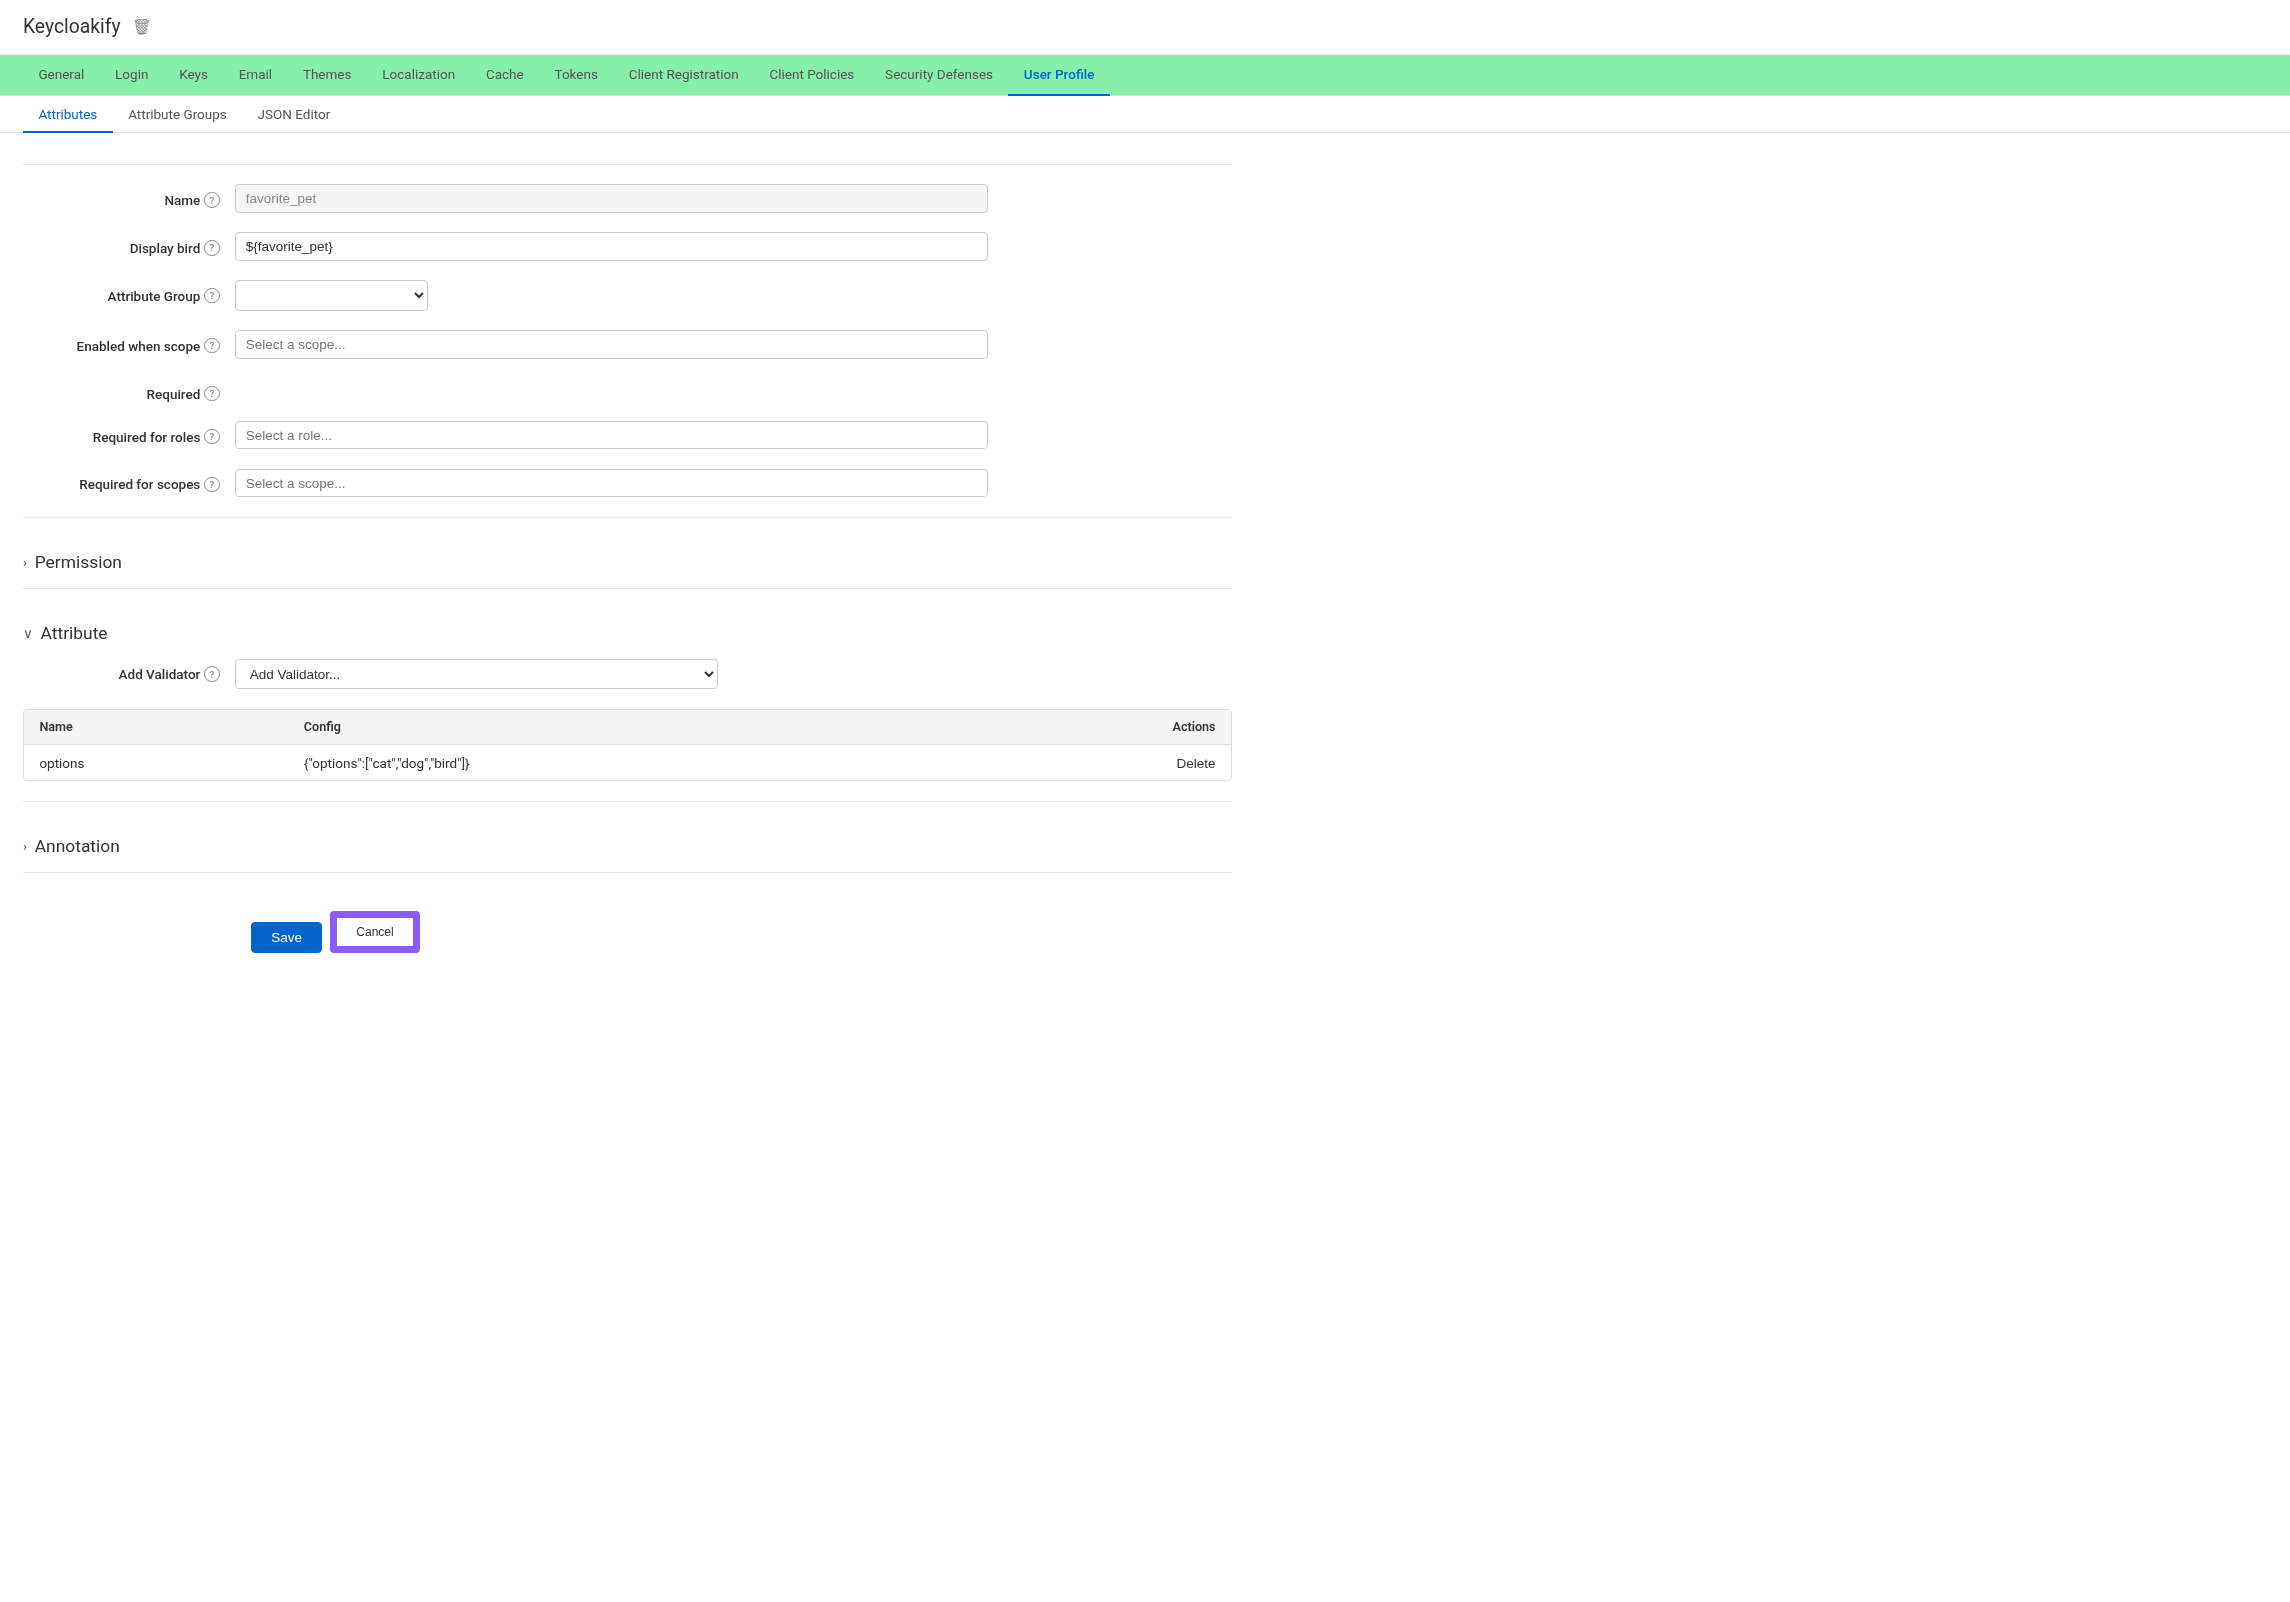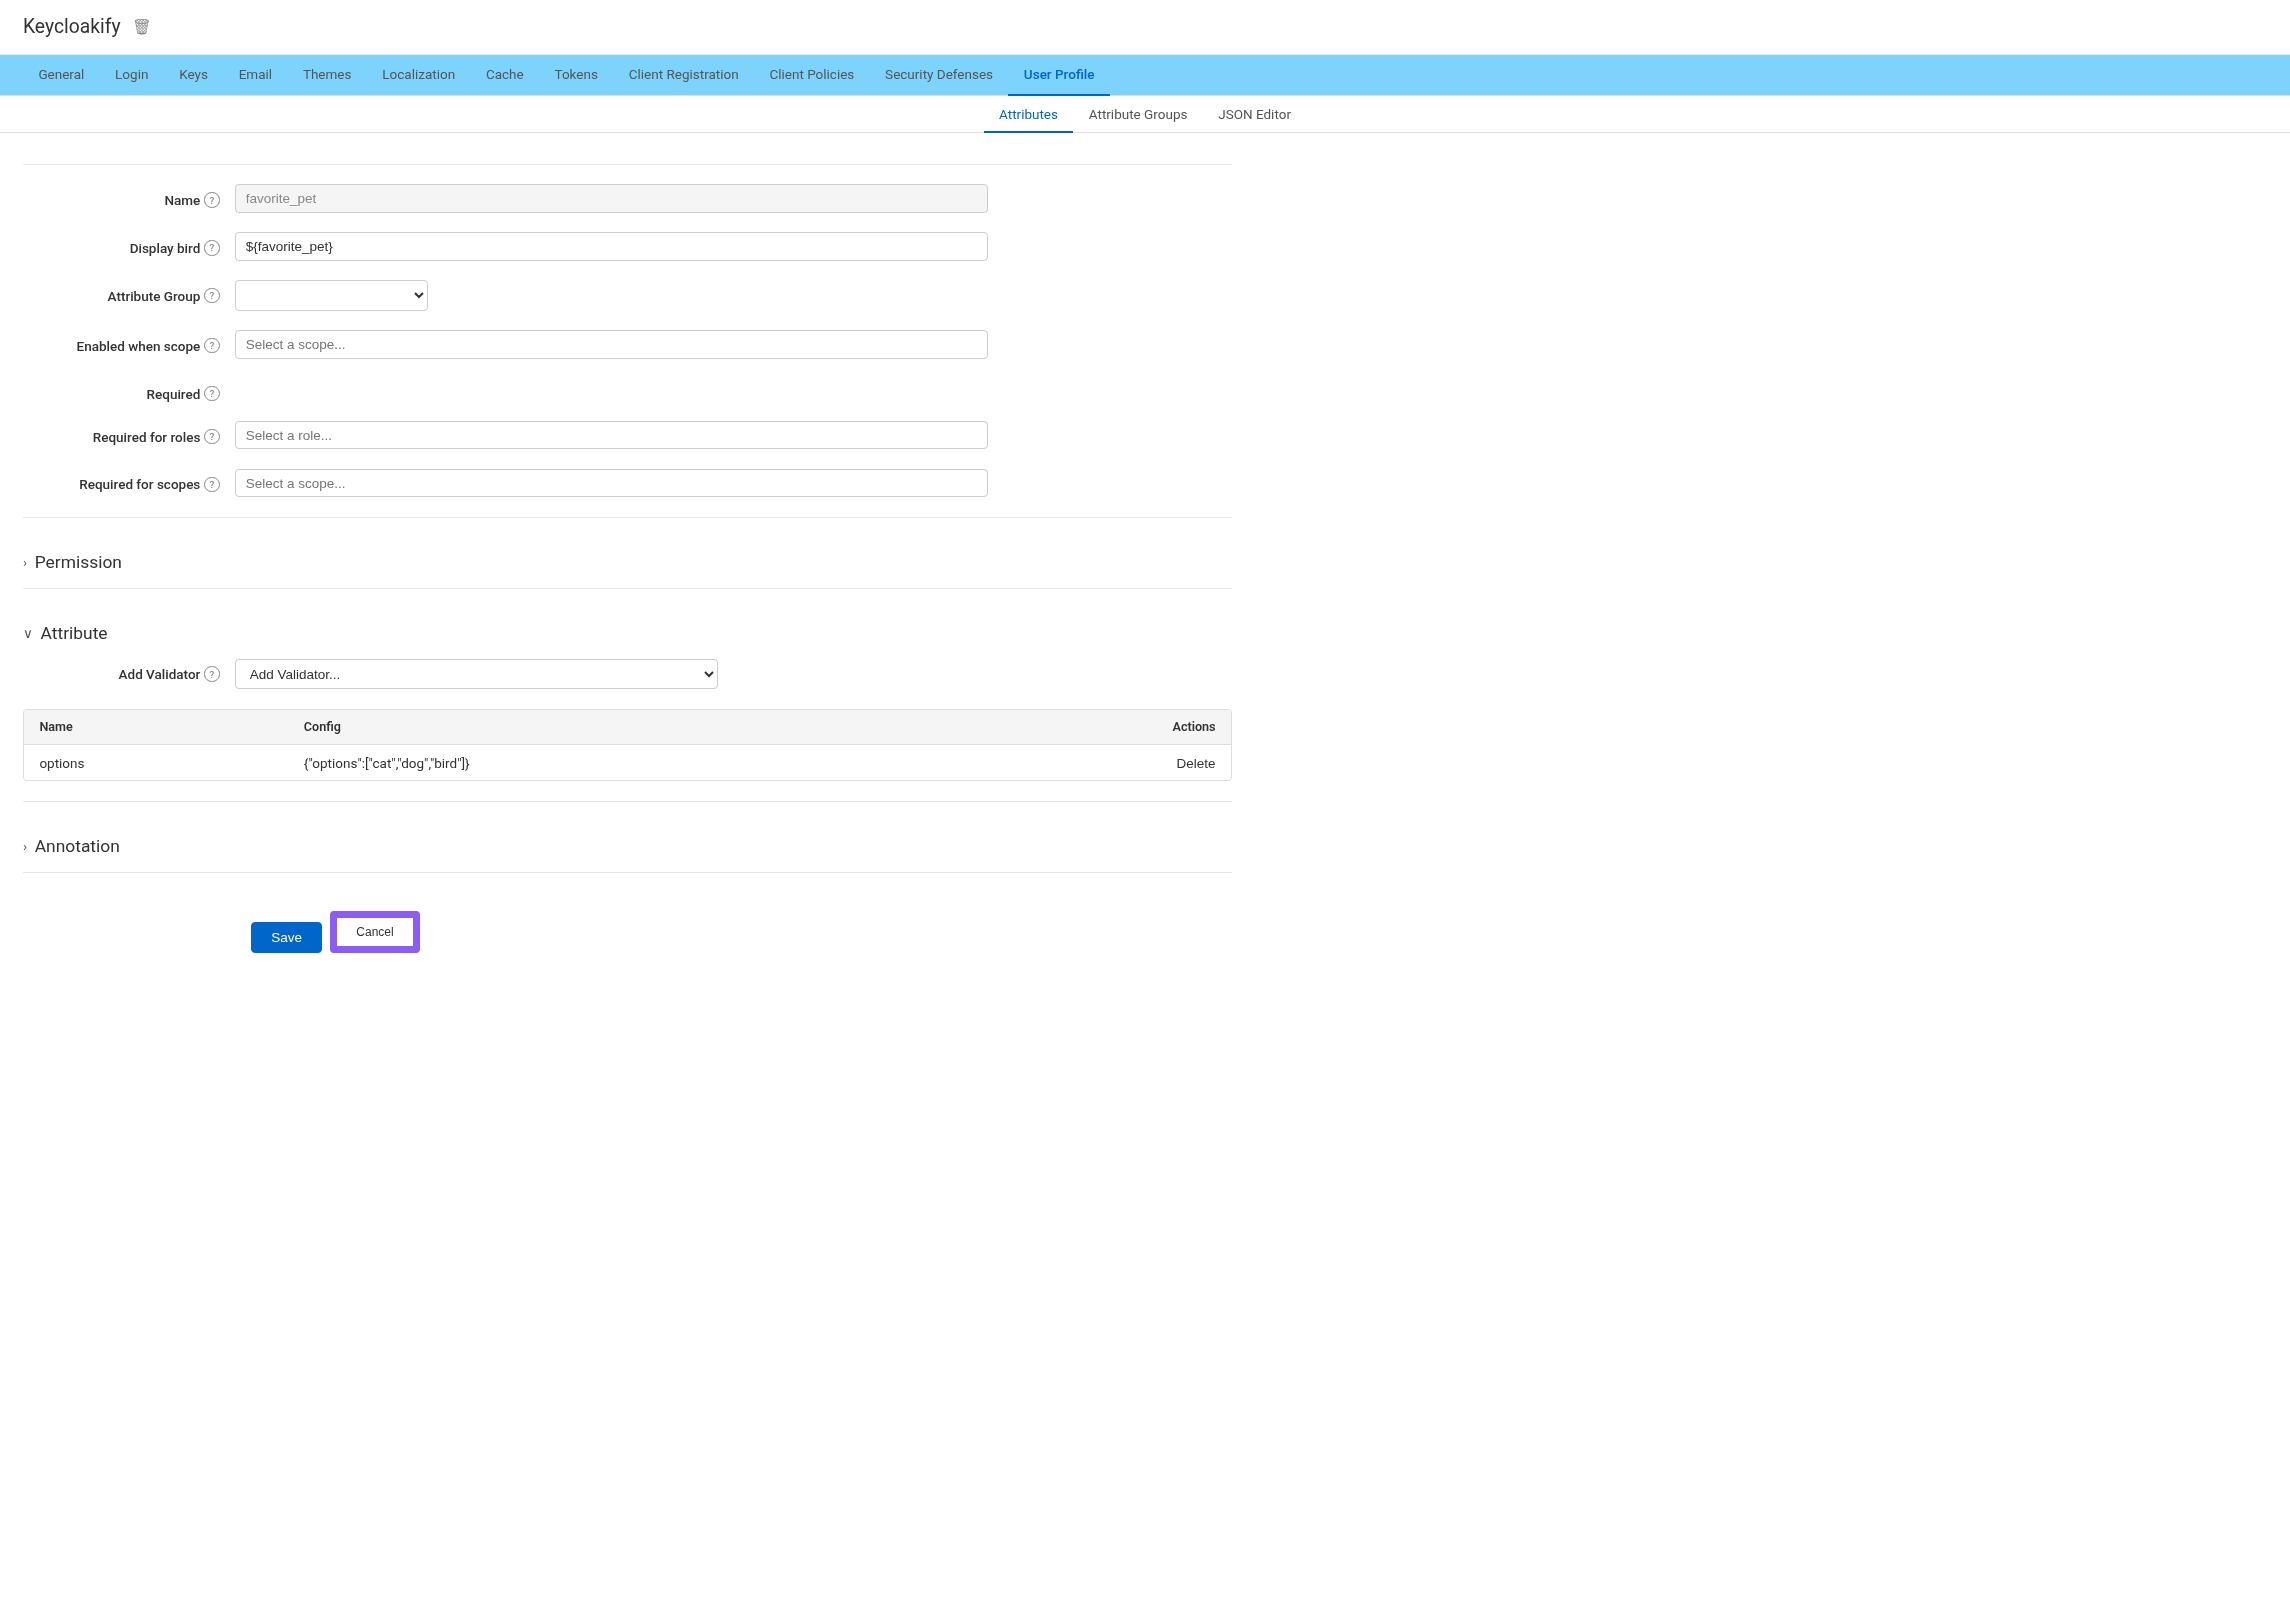--- a/index.html
+++ b/index.html
@@ -2,25 +2,25 @@
 <html><head>
   <meta charset="utf-8">
   <style>
     * { box-sizing: border-box; margin: 0; padding: 0; }
     body { font-family: -apple-system, BlinkMacSystemFont, "Segoe UI", Roboto, sans-serif; font-size: 13.5px; color: #333; background: #fff; }
 
     .app-header { display: flex; align-items: center; padding: 15.4px 23px; border-bottom: 1px solid #e8e8e8; }
     .app-title { font-size: 19.3px; color: #333; margin-right: 11.6px; }
     .trash-icon { color: #888; cursor: pointer; font-size: 15.4px; }
 
-    .main-tabs { display: flex; border-bottom: 1px solid #ddd; padding: 0 23px; background: #7dd3fc; }
+    .main-tabs { display: flex; border-bottom: 1px solid #ddd; padding: 0 23px; background: #86efac; }
     .main-tab { padding: 11.6px 15.4px; cursor: pointer; color: #555; text-decoration: none; white-space: nowrap; border-bottom: 2.9px solid transparent; margin-bottom: -1px; }
     .main-tab.active { color: #0066cc; border-bottom: 2.9px solid #0066cc; font-weight: 500; }
 
-    .sub-tabs { display: flex; padding: 0 23px; border-bottom: 1px solid #ddd; justify-content: center; }
+    .sub-tabs { display: flex; padding: 0 23px; border-bottom: 1px solid #ddd; }
     .sub-tab { padding: 9.7px 15.4px; cursor: pointer; color: #555; border-bottom: 2.9px solid transparent; margin-bottom: -1px; }
     .sub-tab.active { color: #0066cc; border-bottom: 2.9px solid #0066cc; }
 
     .content { padding: 23px; max-width: 1255px; }
 
     .page-heading { font-size: 19.3px; color: #333; margin-bottom: 23px; }
     .page-heading span { font-weight: bold; }
 
     .form-section { margin-bottom: 0; }
     .form-row { display: flex; align-items: flex-start; margin-bottom: 19.3px; }

